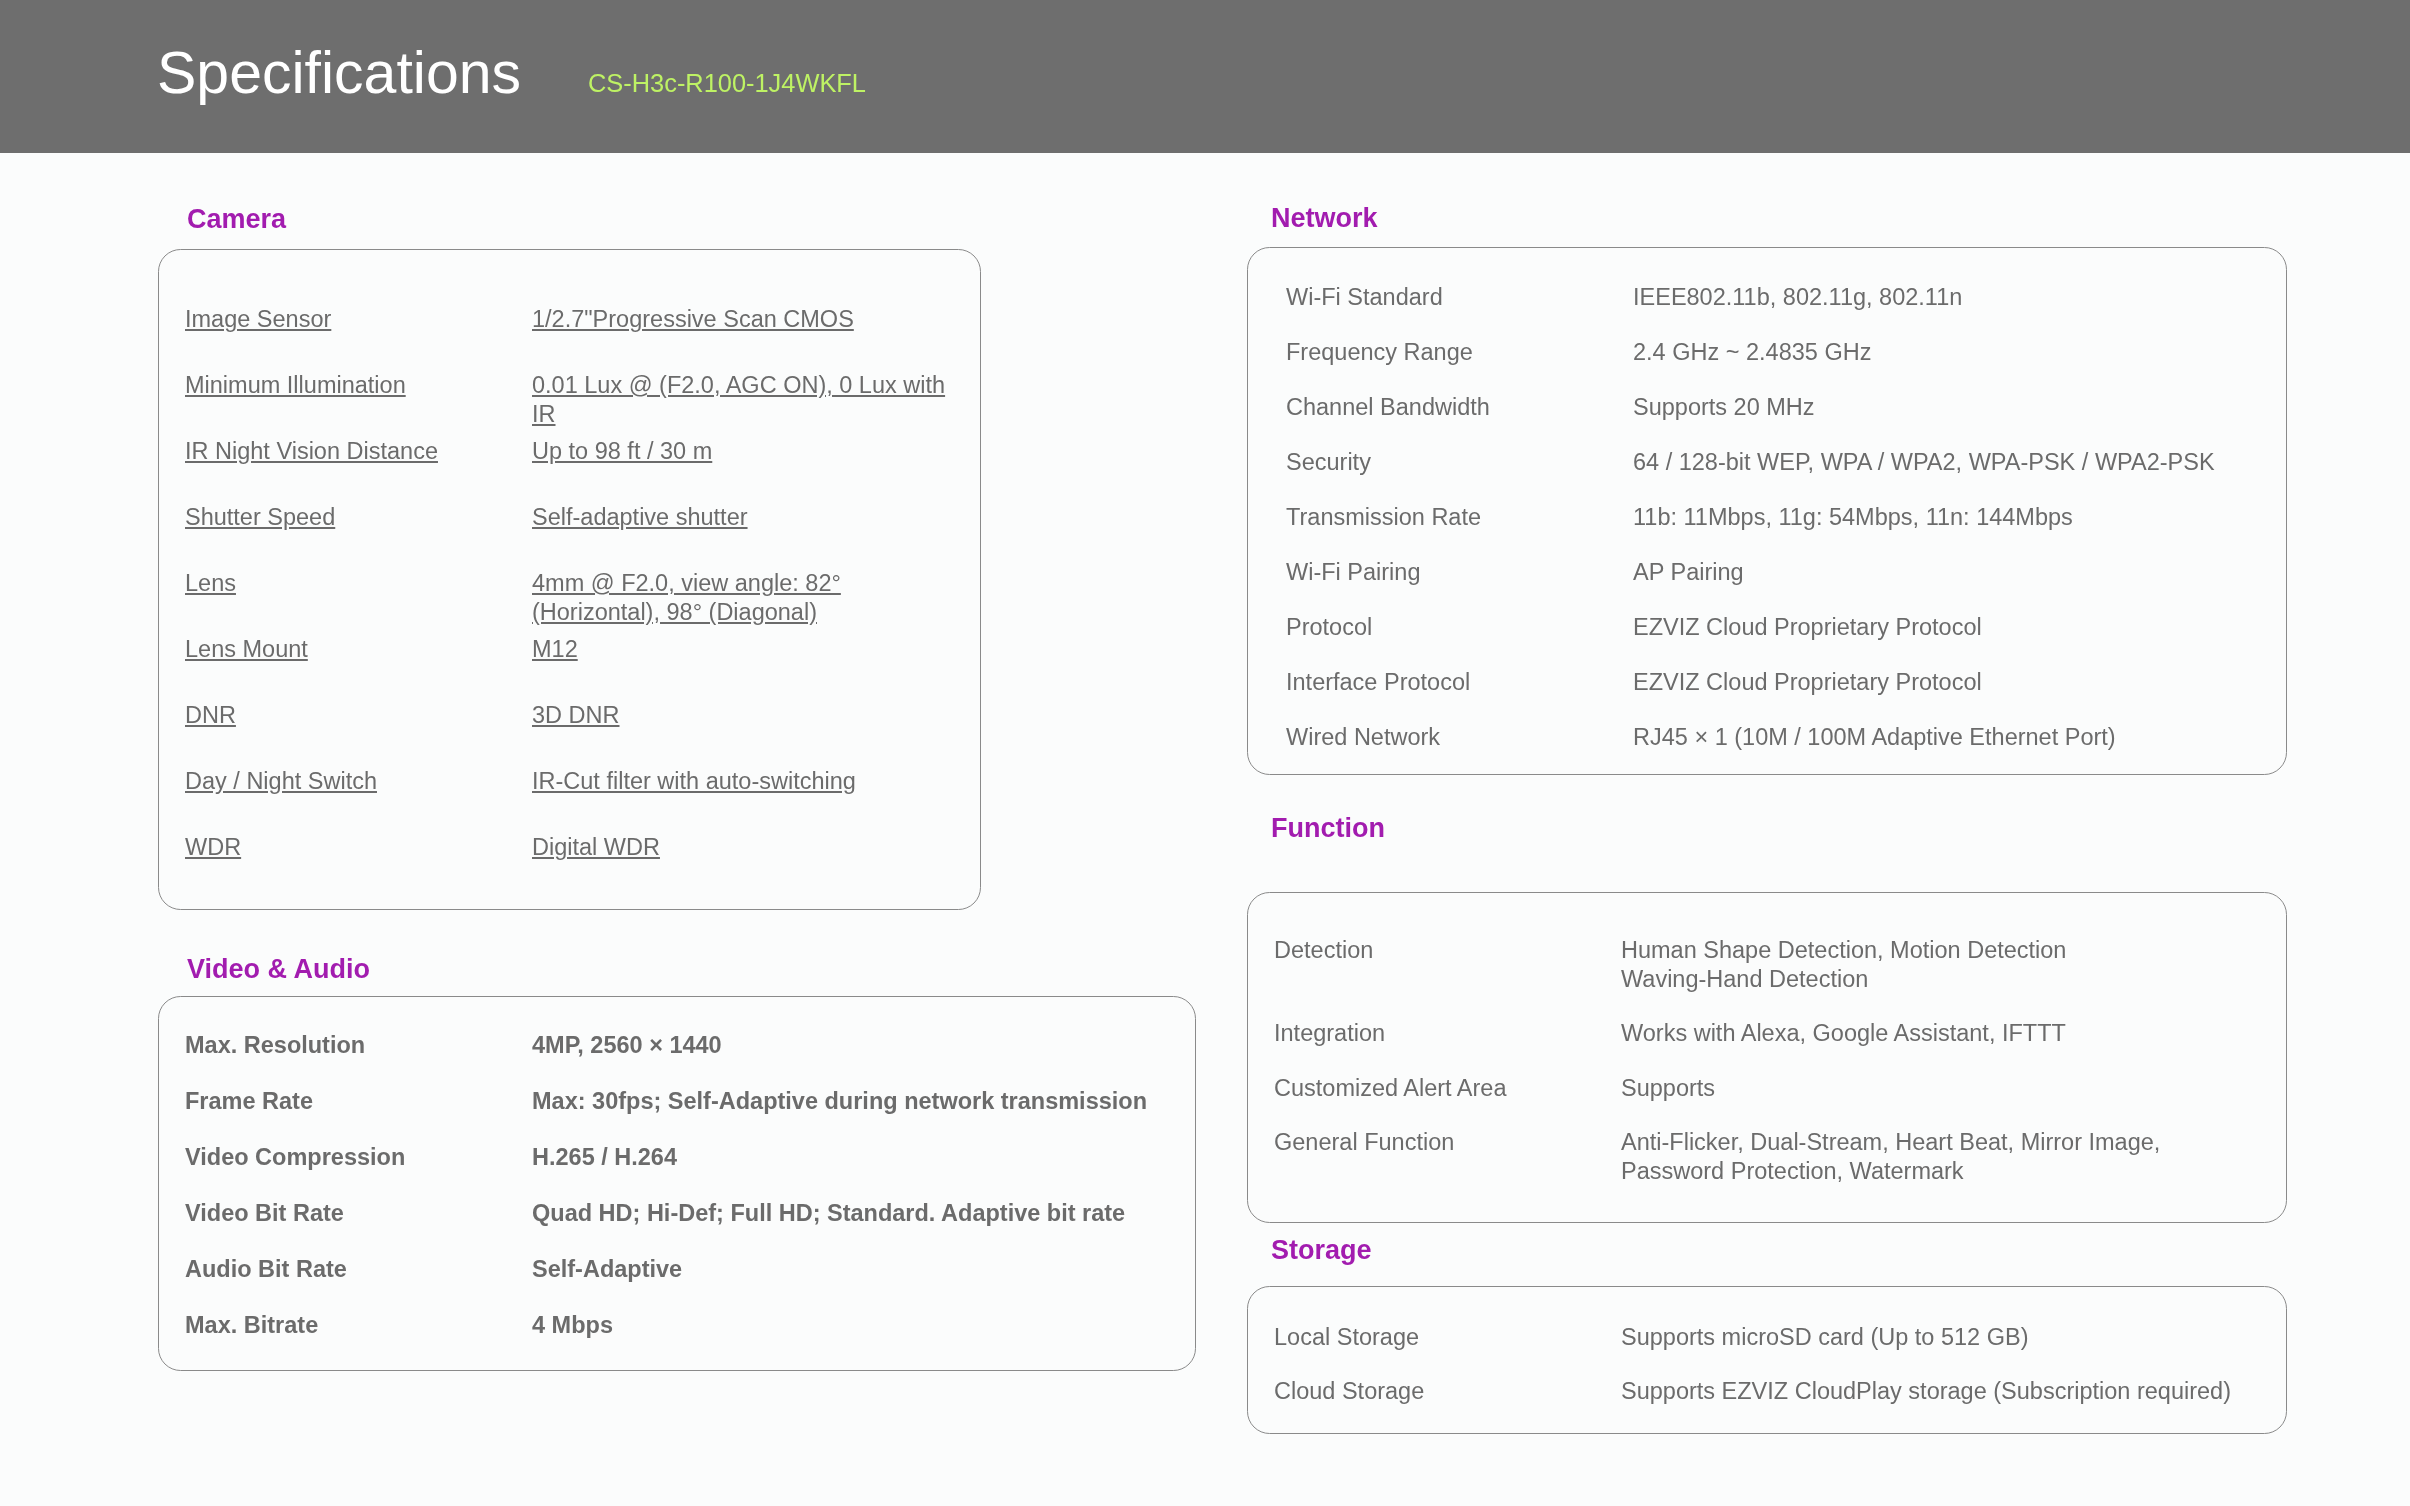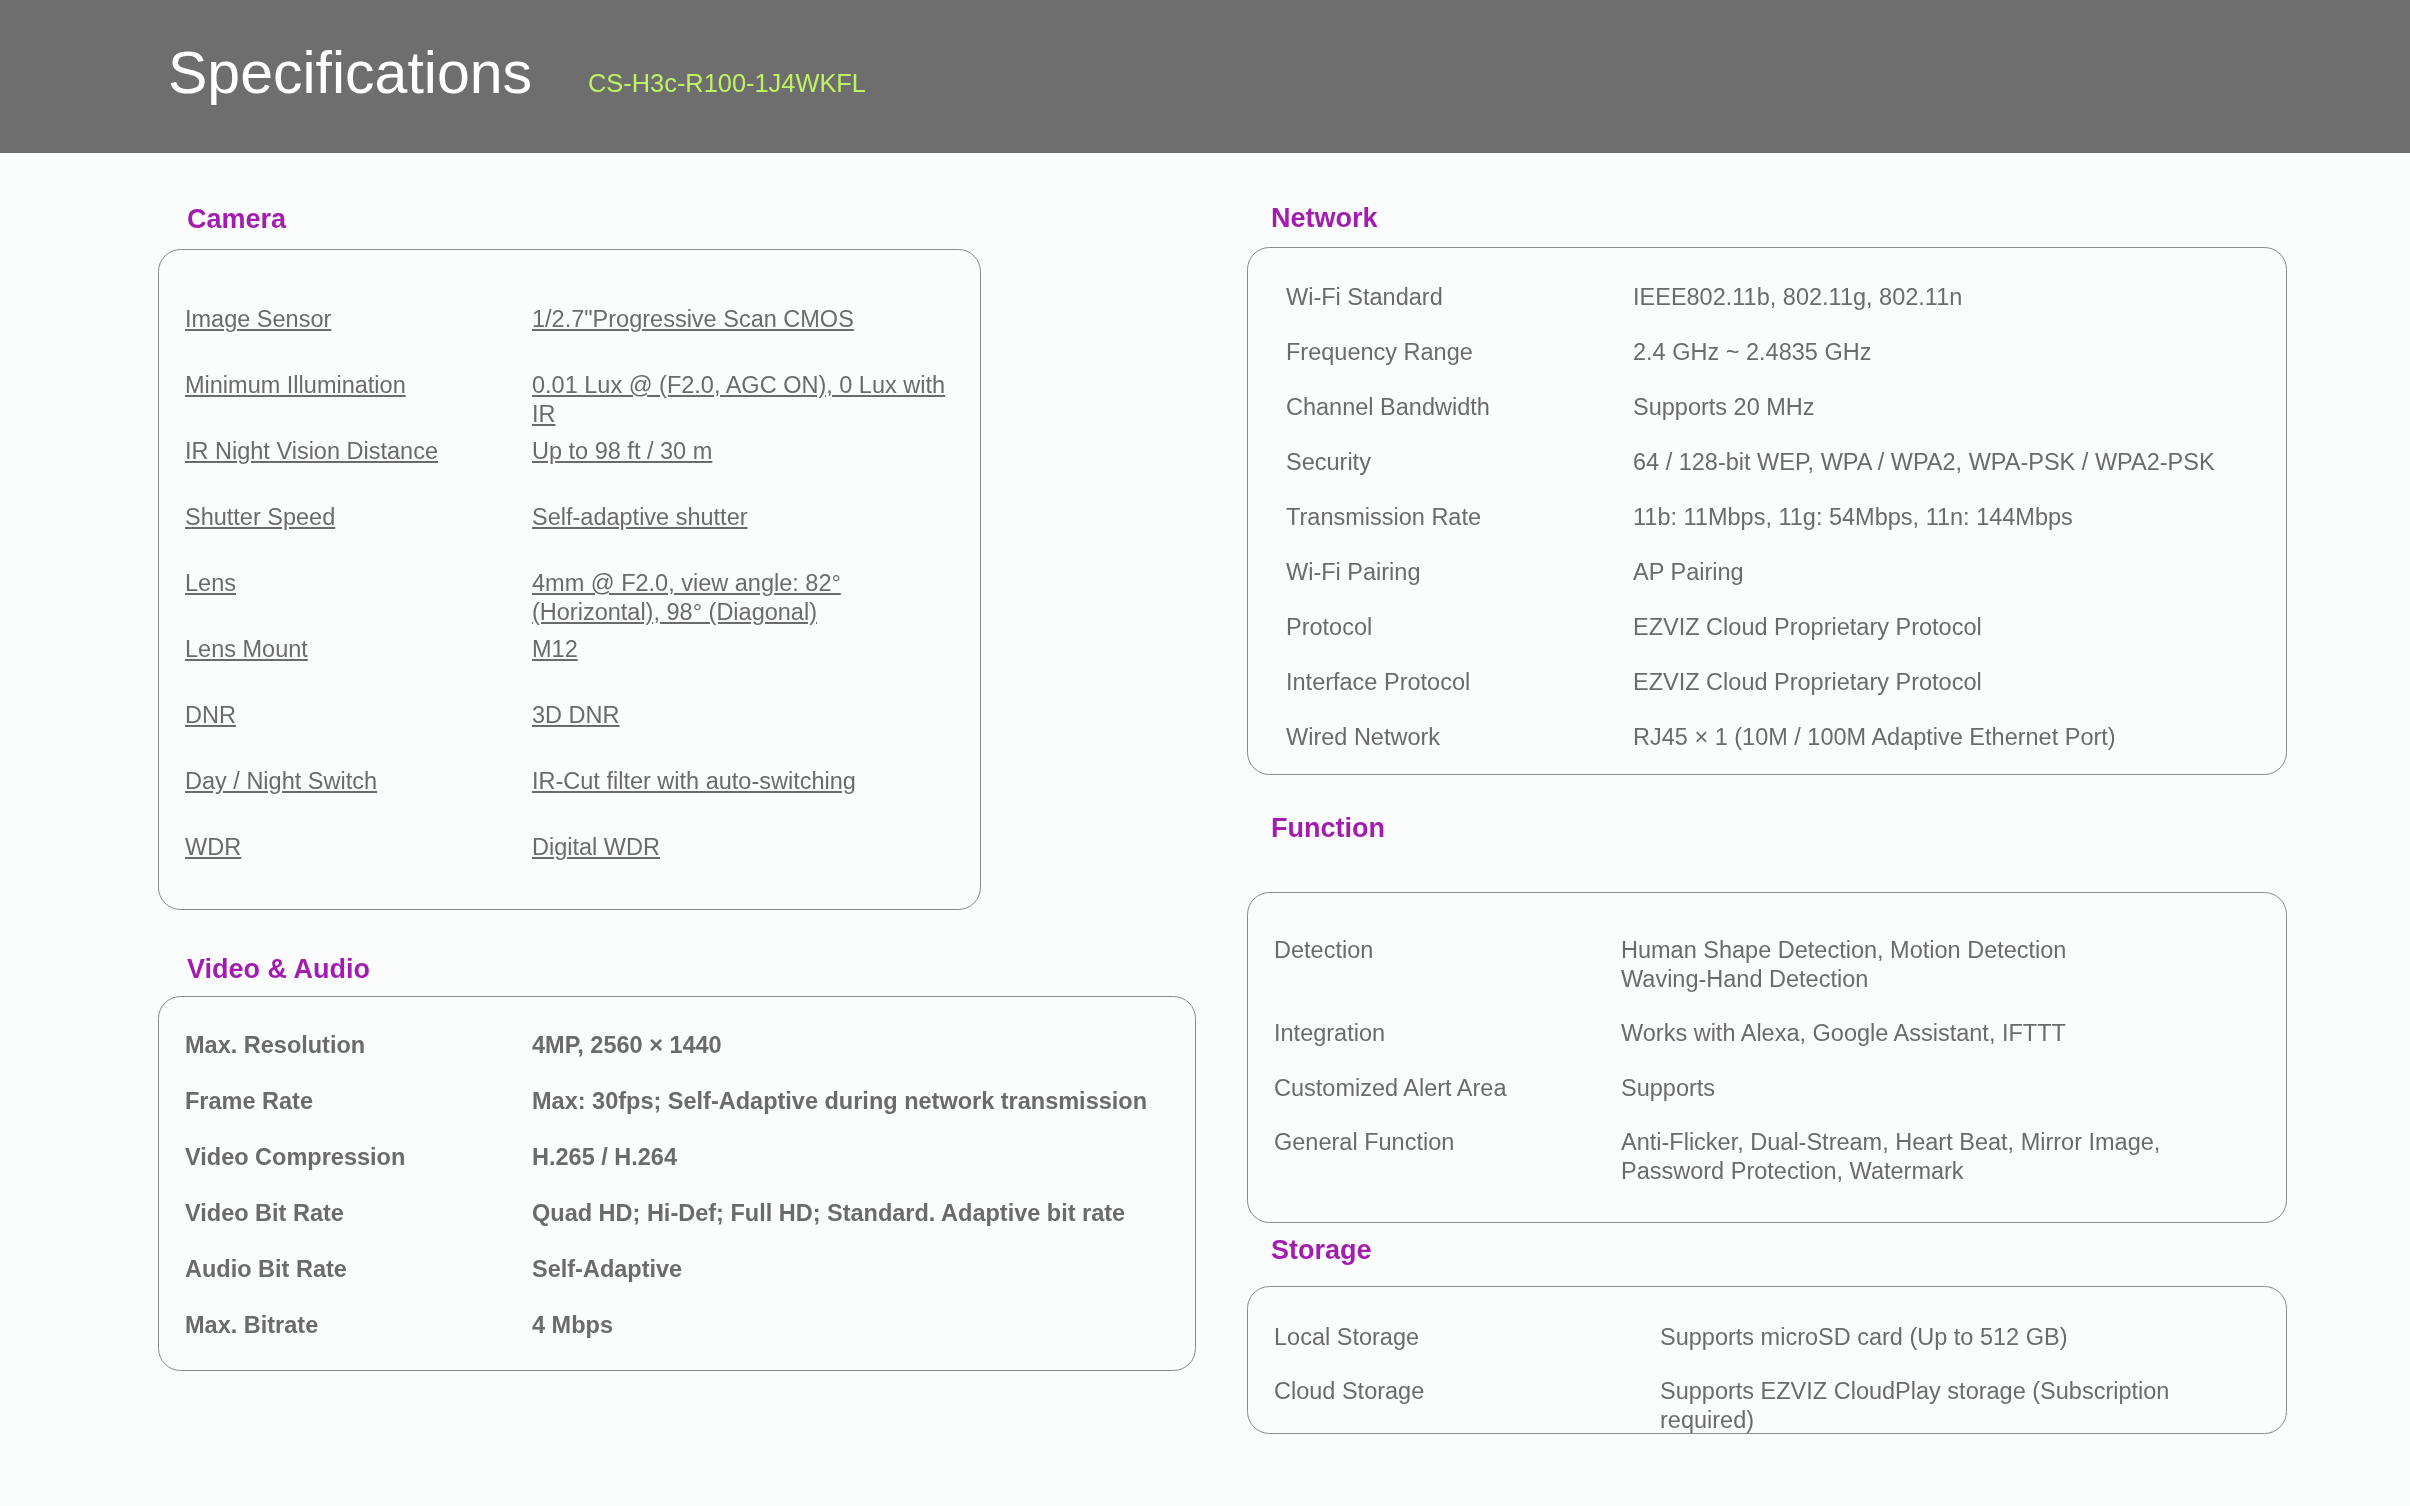--- a/index.html
+++ b/index.html
@@ -9,21 +9,21 @@
     font-family:"Liberation Sans", sans-serif;
     color:#6b6b6b;
     position:relative;
     overflow:hidden;
   }
   .header{
     position:absolute;left:0;top:0;width:2411px;height:153px;
     background:#6e6e6e;
   }
   .page-title{
-    position:absolute;left:168px;top:44px;
+    position:absolute;left:157px;top:44px;
     font-size:59px;line-height:59px;color:#ffffff;
     letter-spacing:0px;font-weight:400;
   }
   .model-number{
     position:absolute;left:588px;top:71px;
     font-size:25.4px;line-height:25.4px;color:#bef264;font-weight:400;
   }
   .section-title{
     position:absolute;
     font-size:27px;line-height:32px;
@@ -63,21 +63,21 @@
   #title-network{left:1271px;top:202px;}
   #card-network{left:1247px;top:247px;width:1040px;height:528px;padding-top:35px;padding-left:12px;}
   #card-network .spec-row{height:55px;}
 
   #title-function{left:1271px;top:812px;}
   #card-function{left:1247px;top:892px;width:1040px;height:331px;padding-top:43px;}
   #card-function .spec-row{margin-bottom:25.4px;}
 
   #title-storage{left:1271px;top:1234px;}
   #card-storage{left:1247px;top:1286px;width:1040px;height:148px;padding-top:36px;}
-  #card-storage .spec-row{height:54px;gap:39px;}
+  #card-storage .spec-row{height:54px;}
 </style>
 </head>
 <body>
 
 <div class="header">
   <div class="page-title">Specifications</div>
   <div class="model-number">CS-H3c-R100-1J4WKFL</div>
 </div>
 
 <div class="section-title" id="title-camera">Camera</div>

